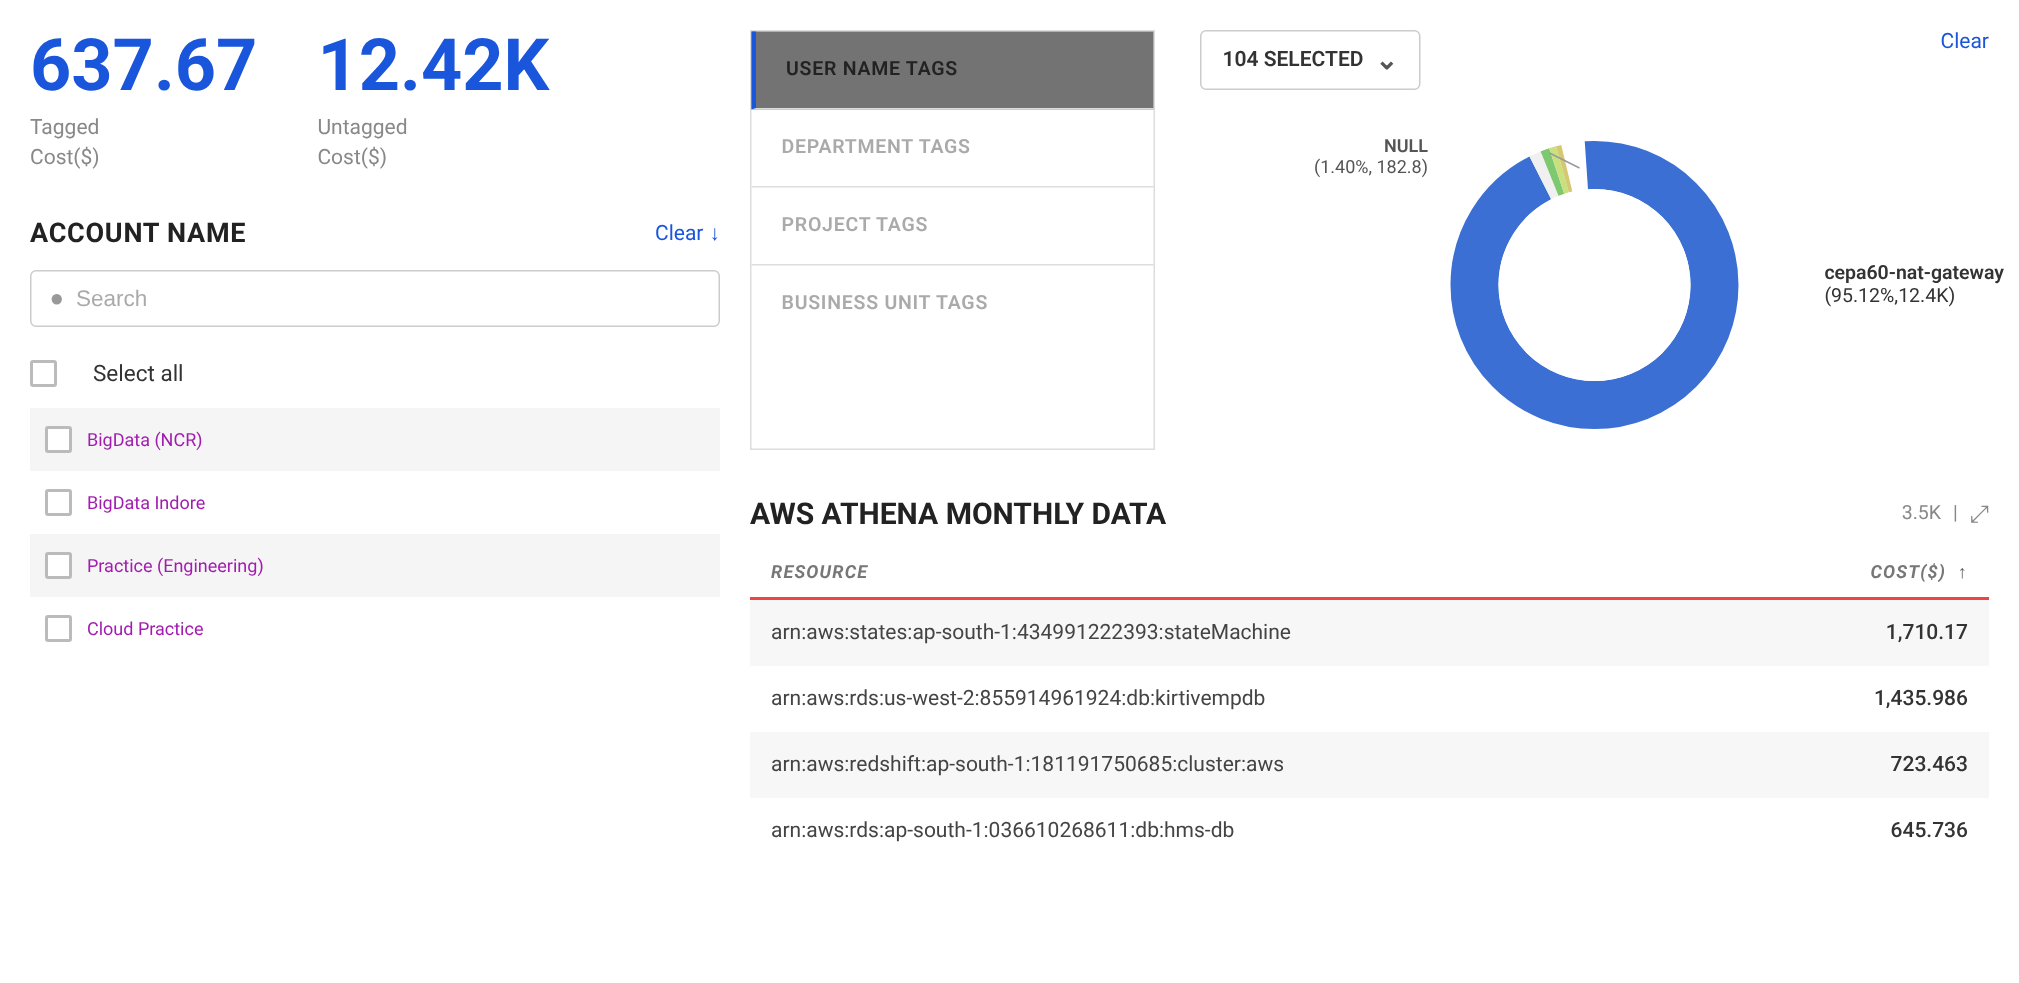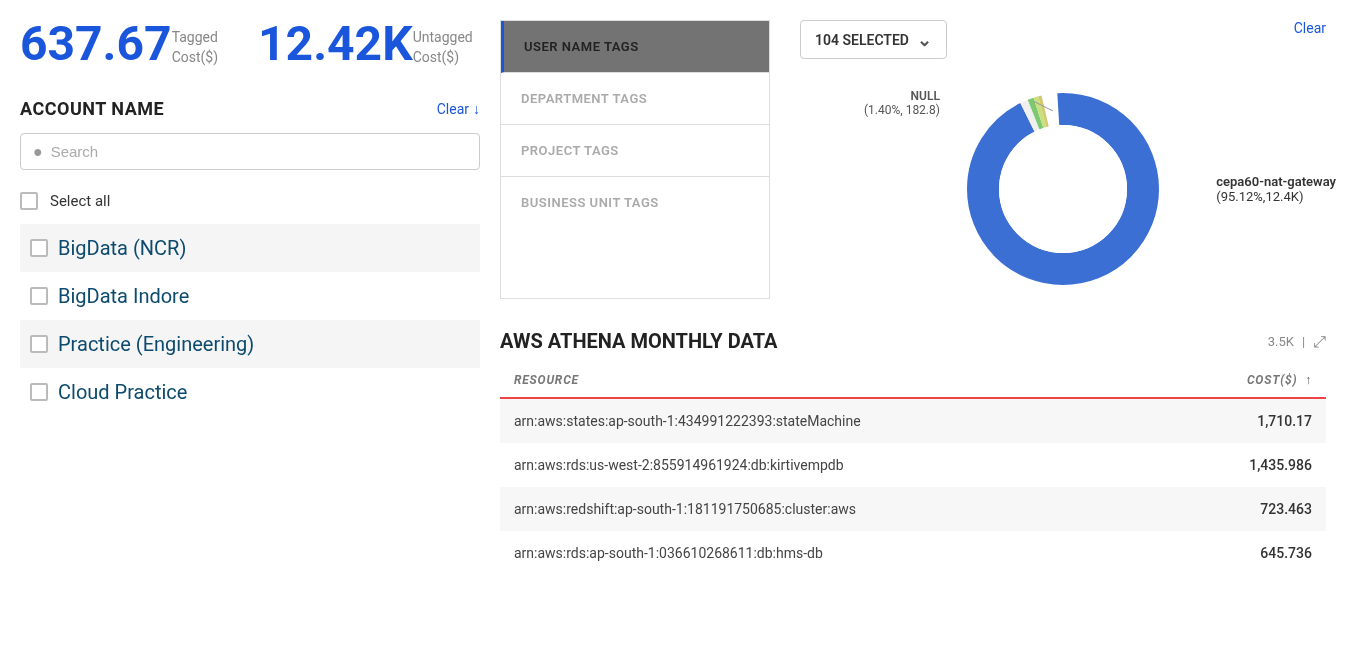--- a/index.html
+++ b/index.html
@@ -3,43 +3,43 @@
   <meta charset="utf-8">
   <style>
     * { box-sizing: border-box; margin: 0; padding: 0; }
     body { font-family: -apple-system, BlinkMacSystemFont, 'Segoe UI', Roboto, sans-serif; background: #fff; color: #333; font-size: 14px; }
 
     .main-container { display: flex; width: 1346px; min-height: 655px; padding: 20px; gap: 20px; }
 
     
     .left-panel { width: 460px; flex-shrink: 0; }
     .stats-row { display: flex; gap: 40px; margin-bottom: 30px; }
-    .stat-block { display: flex; flex-direction: row; }
+    .stat-block { display: flex; flex-direction: column; }
     .stat-value { font-size: 48px; font-weight: 700; color: #1a56db; line-height: 1; }
     .stat-label { font-size: 14px; color: #888; margin-top: 8px; line-height: 1.4; }
 
     .account-section { margin-top: 10px; }
     .account-header { display: flex; justify-content: space-between; align-items: center; margin-bottom: 14px; }
     .account-title { font-size: 18px; font-weight: 700; color: #222; letter-spacing: 0.5px; }
     .clear-link { color: #1a56db; font-size: 14px; cursor: pointer; display: flex; align-items: center; gap: 4px; text-decoration: none; }
 
     .search-box { display: flex; align-items: center; border: 1px solid #ccc; border-radius: 4px; padding: 8px 12px; margin-bottom: 12px; gap: 8px; }
     .search-icon-wrap { color: #999; font-size: 16px; }
     .search-input { border: none; outline: none; font-size: 15px; color: #555; width: 100%; }
     .search-input::placeholder { color: #aaa; }
 
-    .select-all-row { display: flex; align-items: center; gap: 12px; padding: 10px 0; margin-bottom: 4px; text-align: center; }
+    .select-all-row { display: flex; align-items: center; gap: 24px; padding: 10px 0; margin-bottom: 4px; text-align: center; }
     .checkbox { width: 18px; height: 18px; border: 2px solid #bbb; border-radius: 2px; flex-shrink: 0; cursor: pointer; background: #fff; }
     .select-all-label { font-size: 15px; color: #333; cursor: pointer; }
 
     .account-list { display: flex; flex-direction: column; gap: 0; }
     .account-item { display: flex; align-items: center; gap: 10px; padding: 12px 10px; cursor: pointer; }
     .account-item:nth-child(odd) { background: #f5f5f5; }
     .account-item:nth-child(even) { background: #fff; }
-    .account-item-label { font-size: 20px; color: #0c4a6e; }
+    .account-item-label { font-size: 12px; color: #a21caf; }
 
     
     .right-panel { flex: 1; display: flex; flex-direction: column; gap: 0; }
 
     
     .tags-nav { width: 270px; border: 1px solid #ddd; flex-shrink: 0; }
     .tag-item { padding: 18px 20px; border-bottom: 1px solid #ddd; cursor: pointer; font-size: 13px; font-weight: 600; color: #555; letter-spacing: 0.5px; text-transform: uppercase; }
     .tag-item:last-child { border-bottom: none; }
     .tag-item.active { color: #222; background: #737373; border-left: 3px solid #1a56db; }
     .tag-item:not(.active) { color: #aaa; }
@@ -148,21 +148,21 @@
 
         <span class="clear-top-right" style="position:absolute; top:0; right:0;">Clear</span>
 
         <div class="dropdown-btn" style="margin-bottom:20px;">
           <span>104 SELECTED</span>
           <span class="dropdown-chevron">⌄</span>
         </div>
 
         <div style="position:relative; display:flex; justify-content:center; align-items:center; width:100%;">
 
-          <div style="position:absolute; left:64px; top:10px; text-align:right; font-size:12px; color:#555;">
+          <div style="position:absolute; left:76px; top:10px; text-align:right; font-size:12px; color:#555;">
             <div style="font-weight:600;">NULL</div>
             <div>(1.40%, 182.8)</div>
           </div>
 
           <svg width="220" height="220" viewBox="0 0 220 220" class="donut-svg">
 
             <circle cx="110" cy="110" r="80" fill="none" stroke="#3b6fd4" stroke-width="32" stroke-dasharray="465 32" stroke-dashoffset="0" transform="rotate(-90 110 110)"></circle>
 
             <circle cx="110" cy="110" r="80" fill="none" stroke="#f0f0f0" stroke-width="32" stroke-dasharray="6.8 490.8" stroke-dashoffset="-465" transform="rotate(-90 110 110)"></circle>
             <circle cx="110" cy="110" r="80" fill="none" stroke="#7ec870" stroke-width="32" stroke-dasharray="5 492.6" stroke-dashoffset="-471.8" transform="rotate(-90 110 110)"></circle>

